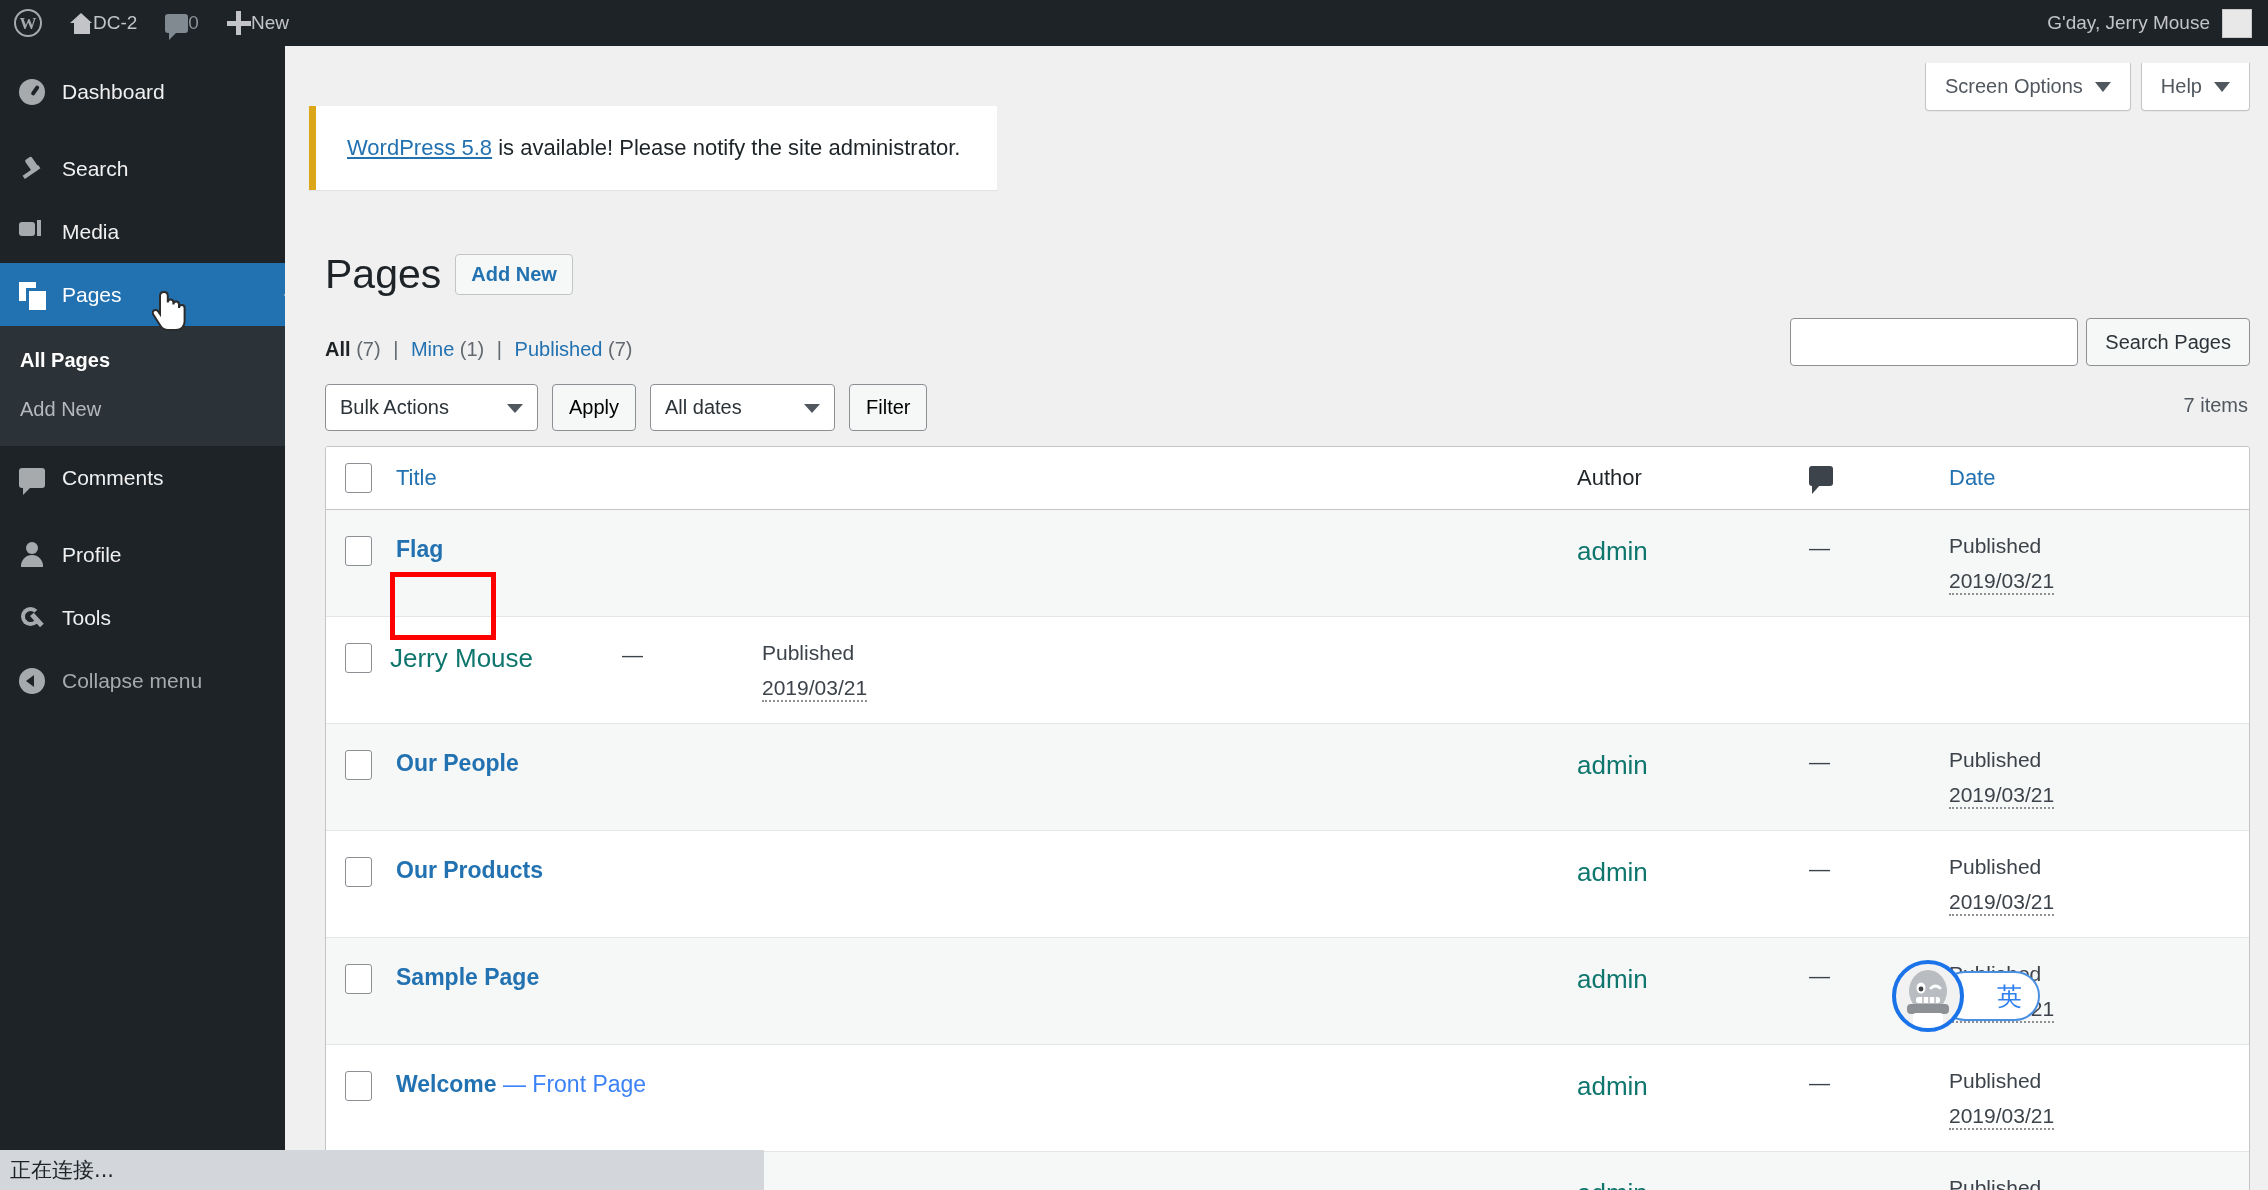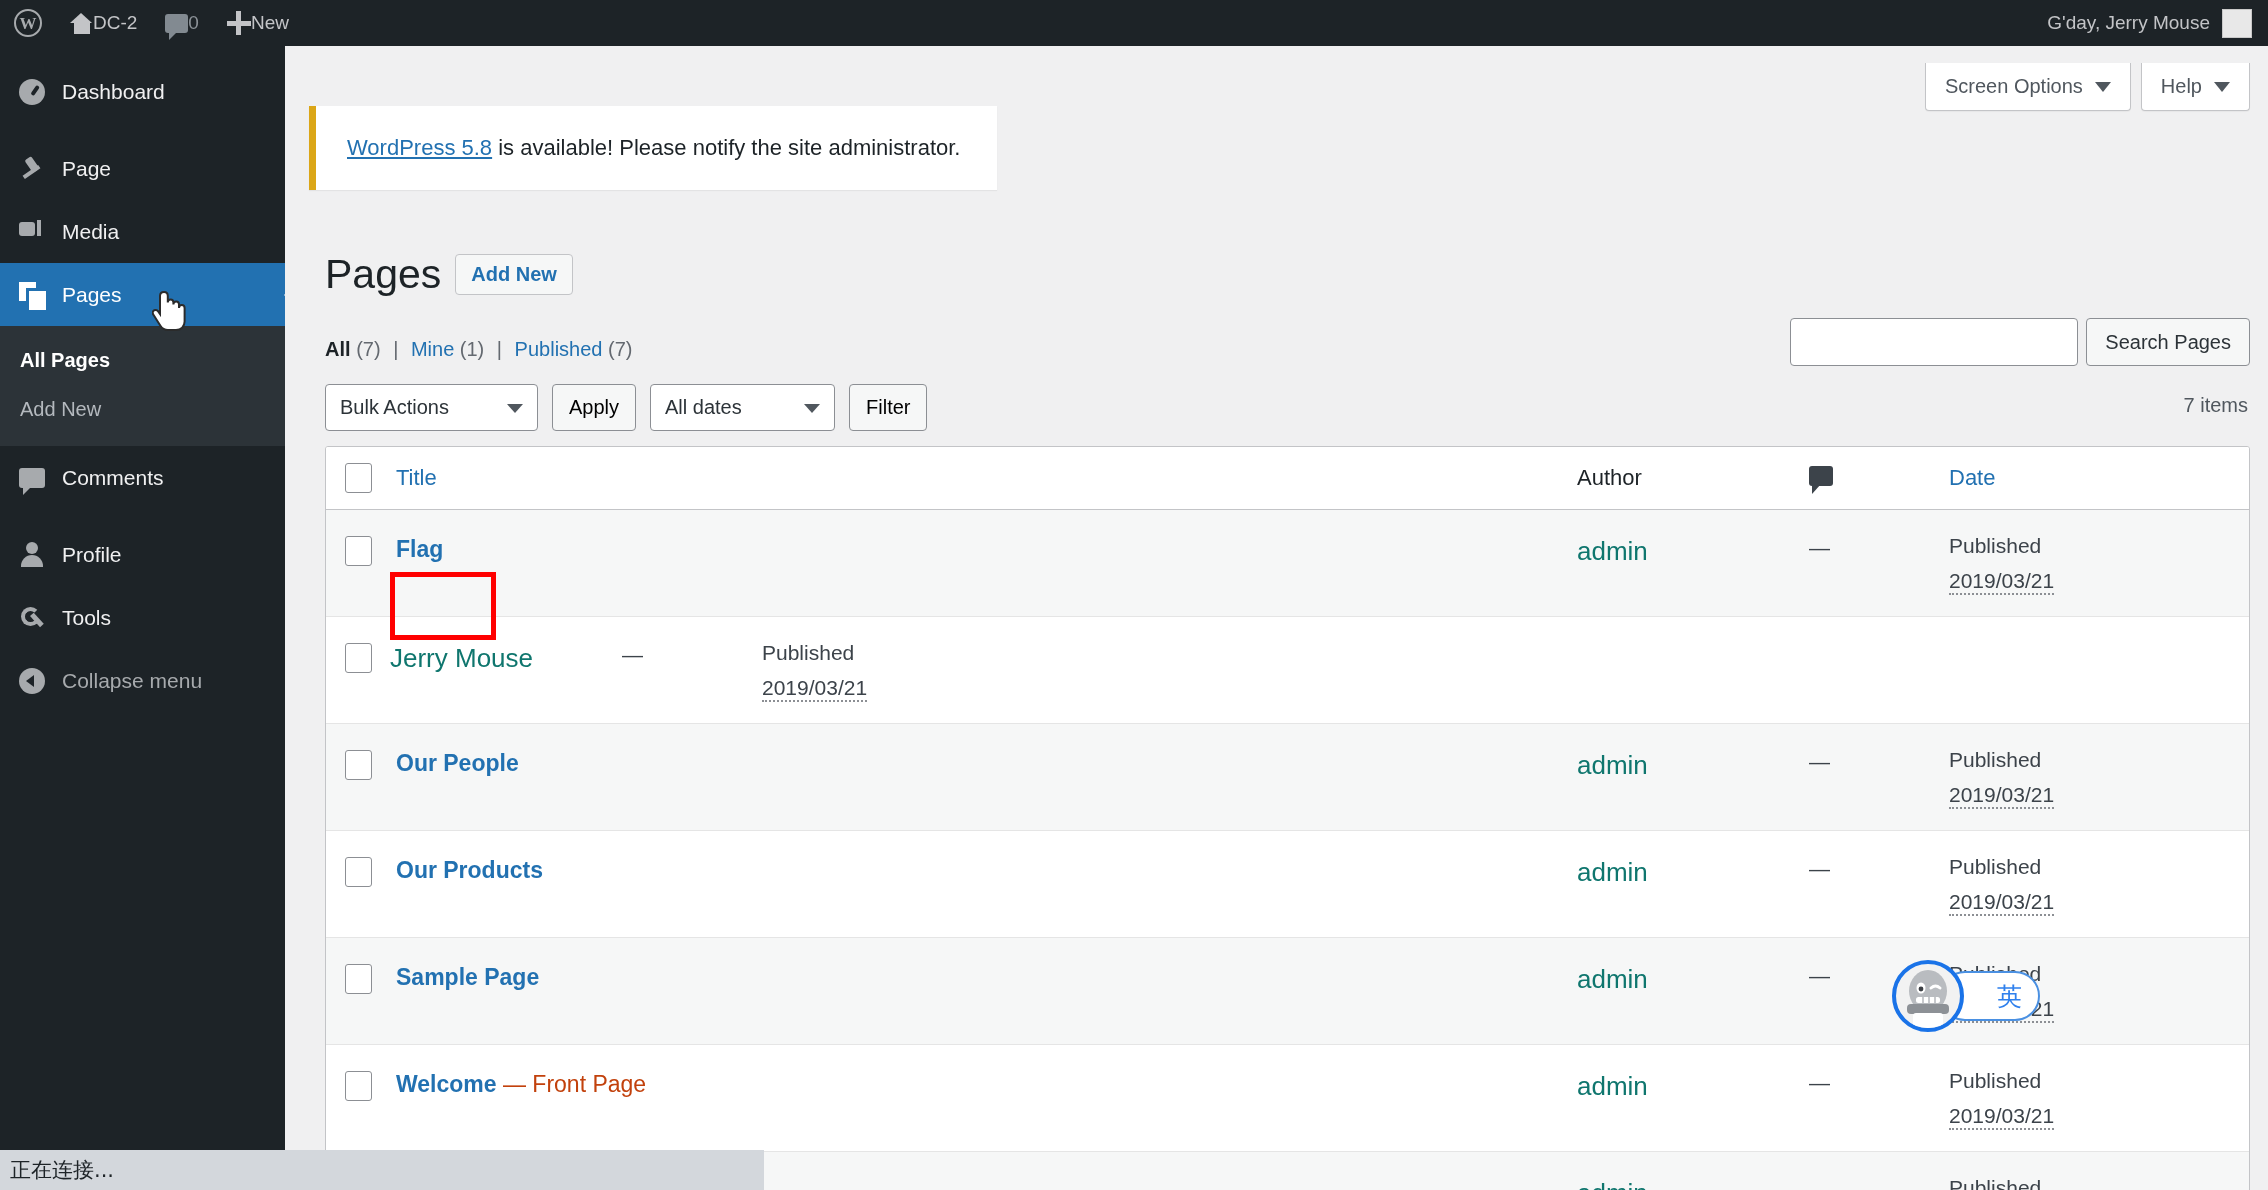--- a/index.html
+++ b/index.html
@@ -317,21 +317,21 @@
   }
   .cmt-head-ico::after {
     content: ""; position: absolute; left: 3px; top: 18px;
     border-left: 0 solid transparent; border-right: 9px solid transparent;
     border-top: 10px solid #3c434a;
   }
   .row-title {
     color: #2271b1; font-size: 23px; font-weight: bold;
     display: inline; white-space: nowrap;
   }
-  .row-suffix { color: #c2410c; font-size: 23px; font-weight: normal; }
+  .row-suffix { color: #3b82f6; font-size: 23px; font-weight: normal; }
   .row-author { color: #0f766e; font-size: 26px; }
   .row-dash { color: #3c434a; font-size: 21px; }
   .row-date-state { color: #3c434a; font-size: 21px; display: block; }
   .row-date-val {
     color: #3c434a; font-size: 21px; display: block; margin-top: 11px;
     border-bottom: 2px dotted #8c8f94; width: max-content;
   }
 
   
   #annot-box {
@@ -416,21 +416,21 @@
       </span>
     <span>Dashboard</span>
   </div>
 
   <div class="menu-sep"></div>
 
   <div class="menu-row">
     <span class="mi-ico">
         <span class="ic-pin"></span>
       </span>
-    <span>Page</span>
+    <span>Search</span>
   </div>
 
   <div class="menu-row">
     <span class="mi-ico">
         <span class="ic-media"></span>
       </span>
     <span>Media</span>
   </div>
 
   <div class="menu-row active">

